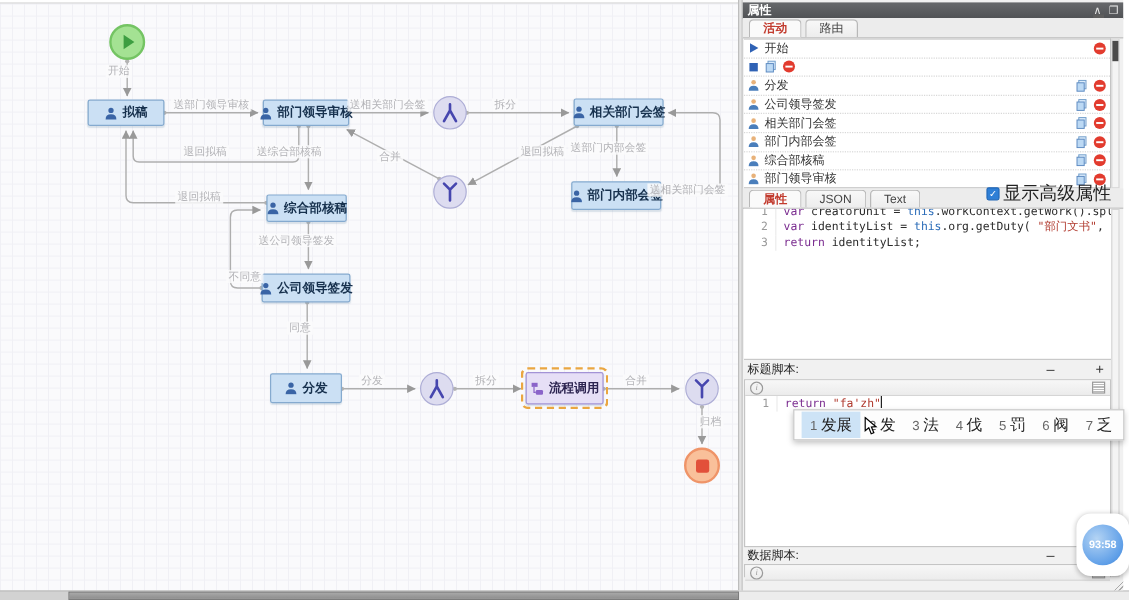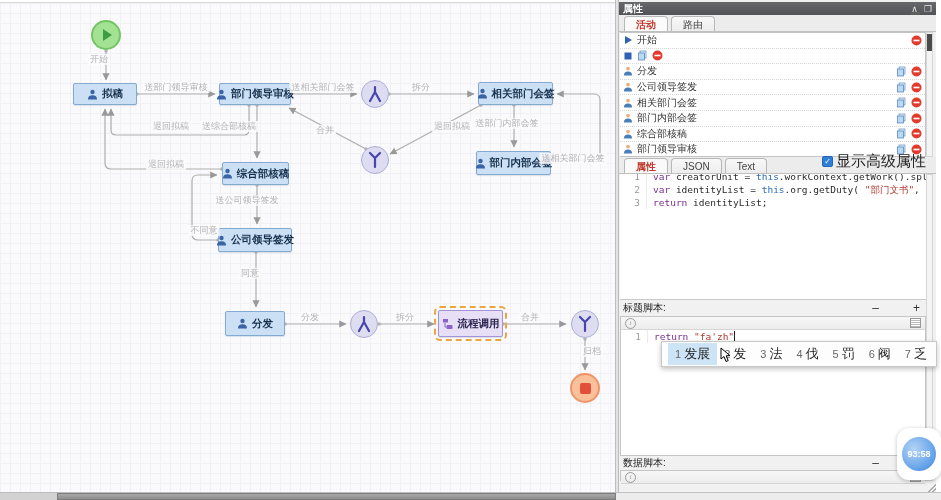--- a/index.html
+++ b/index.html
@@ -269,21 +269,21 @@
       </div>
       <div class="circ end" style="left: 570px; top: 370px; width: 30px; height: 30px;">
         <div class="end-square"></div>
       </div>
     </div>
   <div id="label-layer">
       <div class="edge-label" style="left: 99px; top: 57px;">开始</div>
       <div class="edge-label" style="left: 176px; top: 85px;">送部门领导审核</div>
       <div class="edge-label" style="left: 323px; top: 85px;">送相关部门会签</div>
       <div class="edge-label" style="left: 421px; top: 85px;">拆分</div>
-      <div class="edge-label" style="left: 229px; top: 124px;">送综合部核稿</div>
+      <div class="edge-label" style="left: 241px; top: 124px;">送综合部核稿</div>
       <div class="edge-label" style="left: 171px; top: 124px;">退回拟稿</div>
       <div class="edge-label" style="left: 166px; top: 162px;">退回拟稿</div>
       <div class="edge-label" style="left: 204px; top: 228px;">不同意</div>
       <div class="edge-label" style="left: 247px; top: 198px;">送公司领导签发</div>
       <div class="edge-label" style="left: 250px; top: 271px;">同意</div>
       <div class="edge-label" style="left: 325px; top: 128px;">合并</div>
       <div class="edge-label" style="left: 452px; top: 124px;">退回拟稿</div>
       <div class="edge-label" style="left: 507px; top: 121px; text-align: right;">送部门内部会签</div>
       <div class="edge-label" style="left: 573px; top: 156px;">送相关部门会签</div>
       <div class="edge-label" style="left: 310px; top: 315px;">分发</div>

